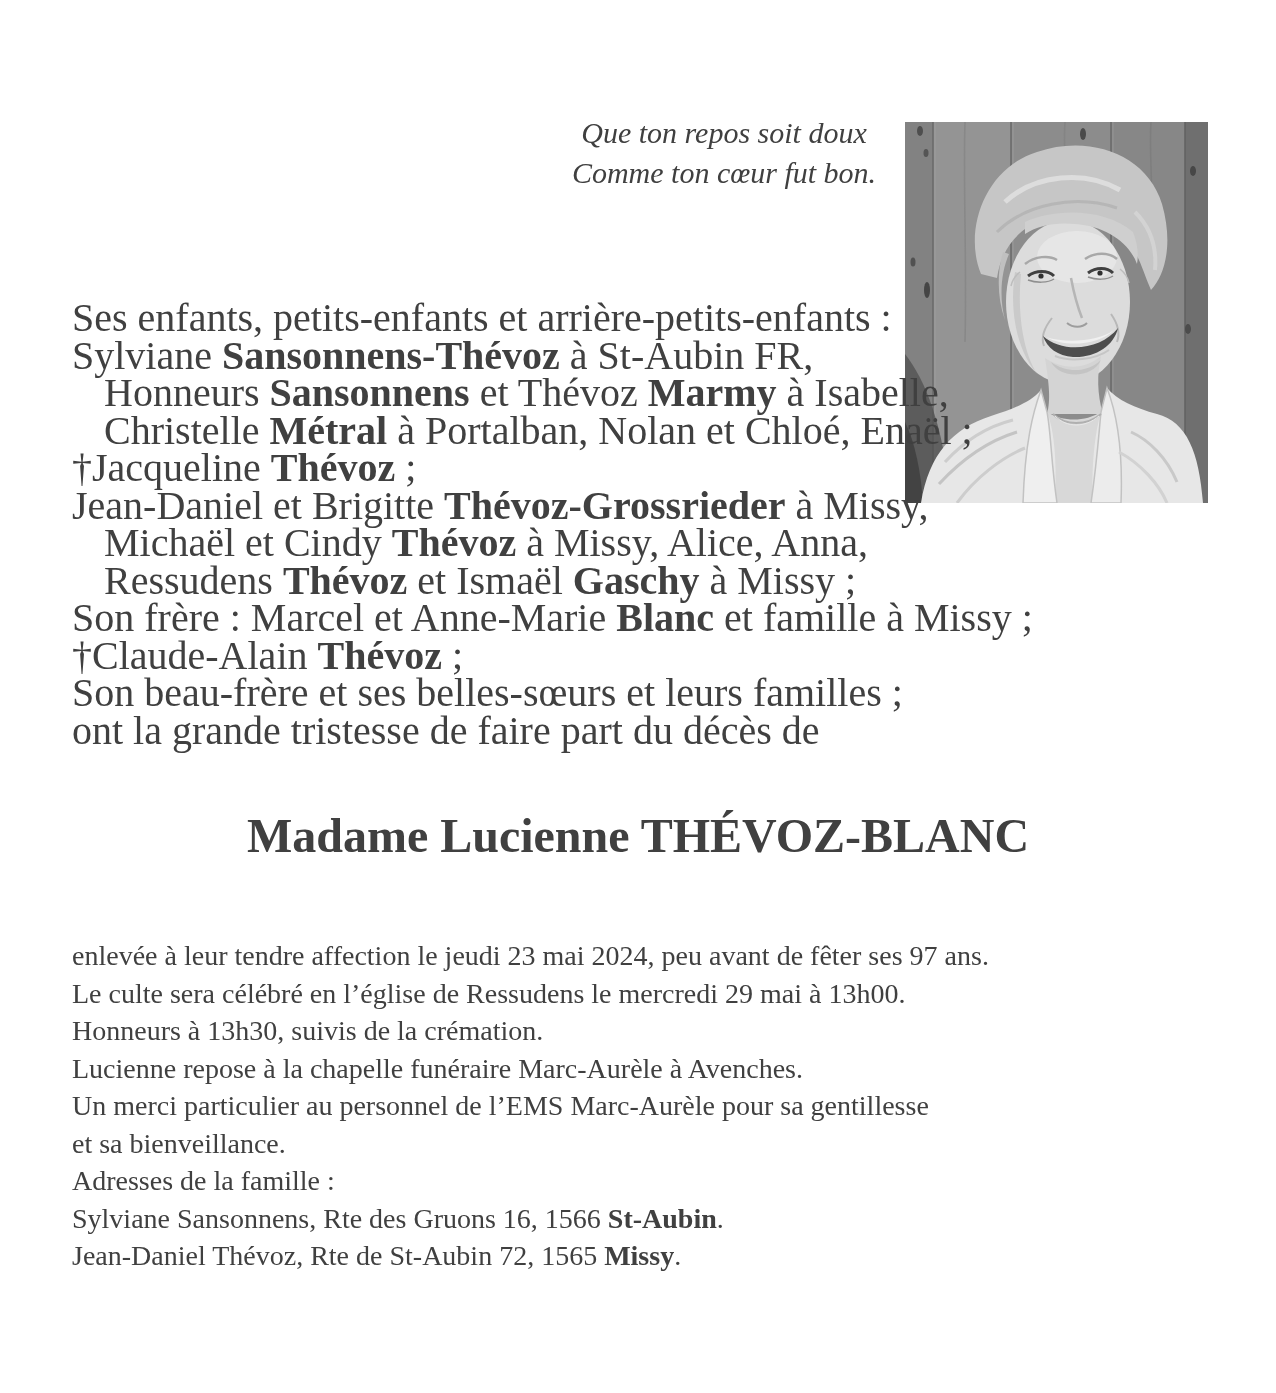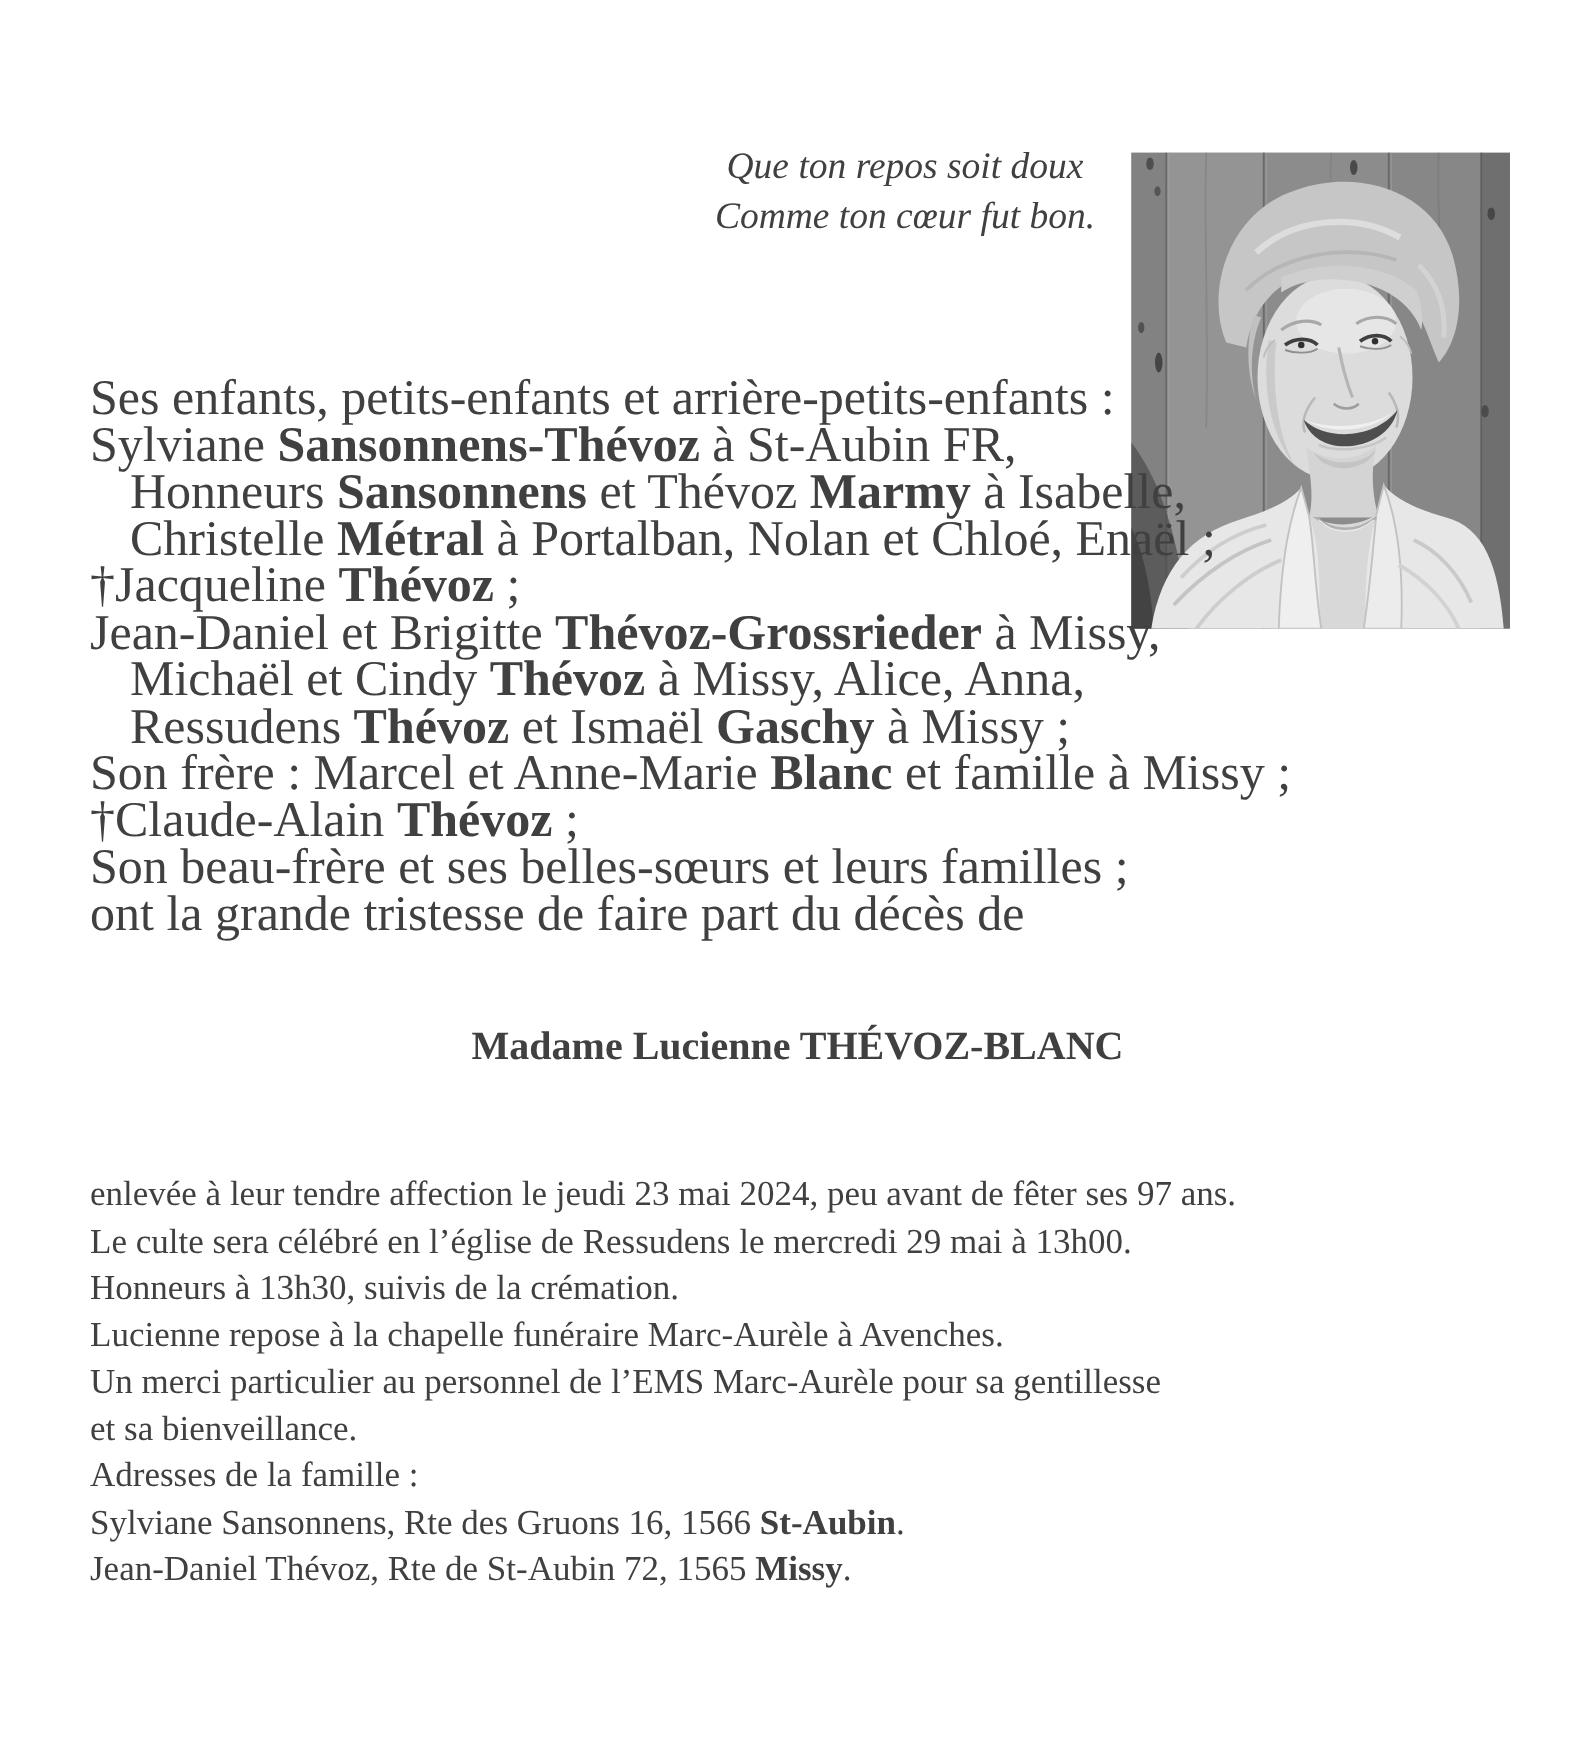--- a/index.html
+++ b/index.html
@@ -42,21 +42,21 @@
     white-space: nowrap;
   }
   .family .line.indent { padding-left: 32px; }
   .doc-title {
     position: absolute;
     left: 0;
     top: 806px;
     width: 1276px;
     margin: 0;
     text-align: center;
-    font-size: 32px;
+    font-size: 48px;
     line-height: 60px;
     font-weight: bold;
     white-space: nowrap;
   }
   .details {
     position: absolute;
     left: 72px;
     top: 937px;
     width: 1160px;
     font-size: 28px;

